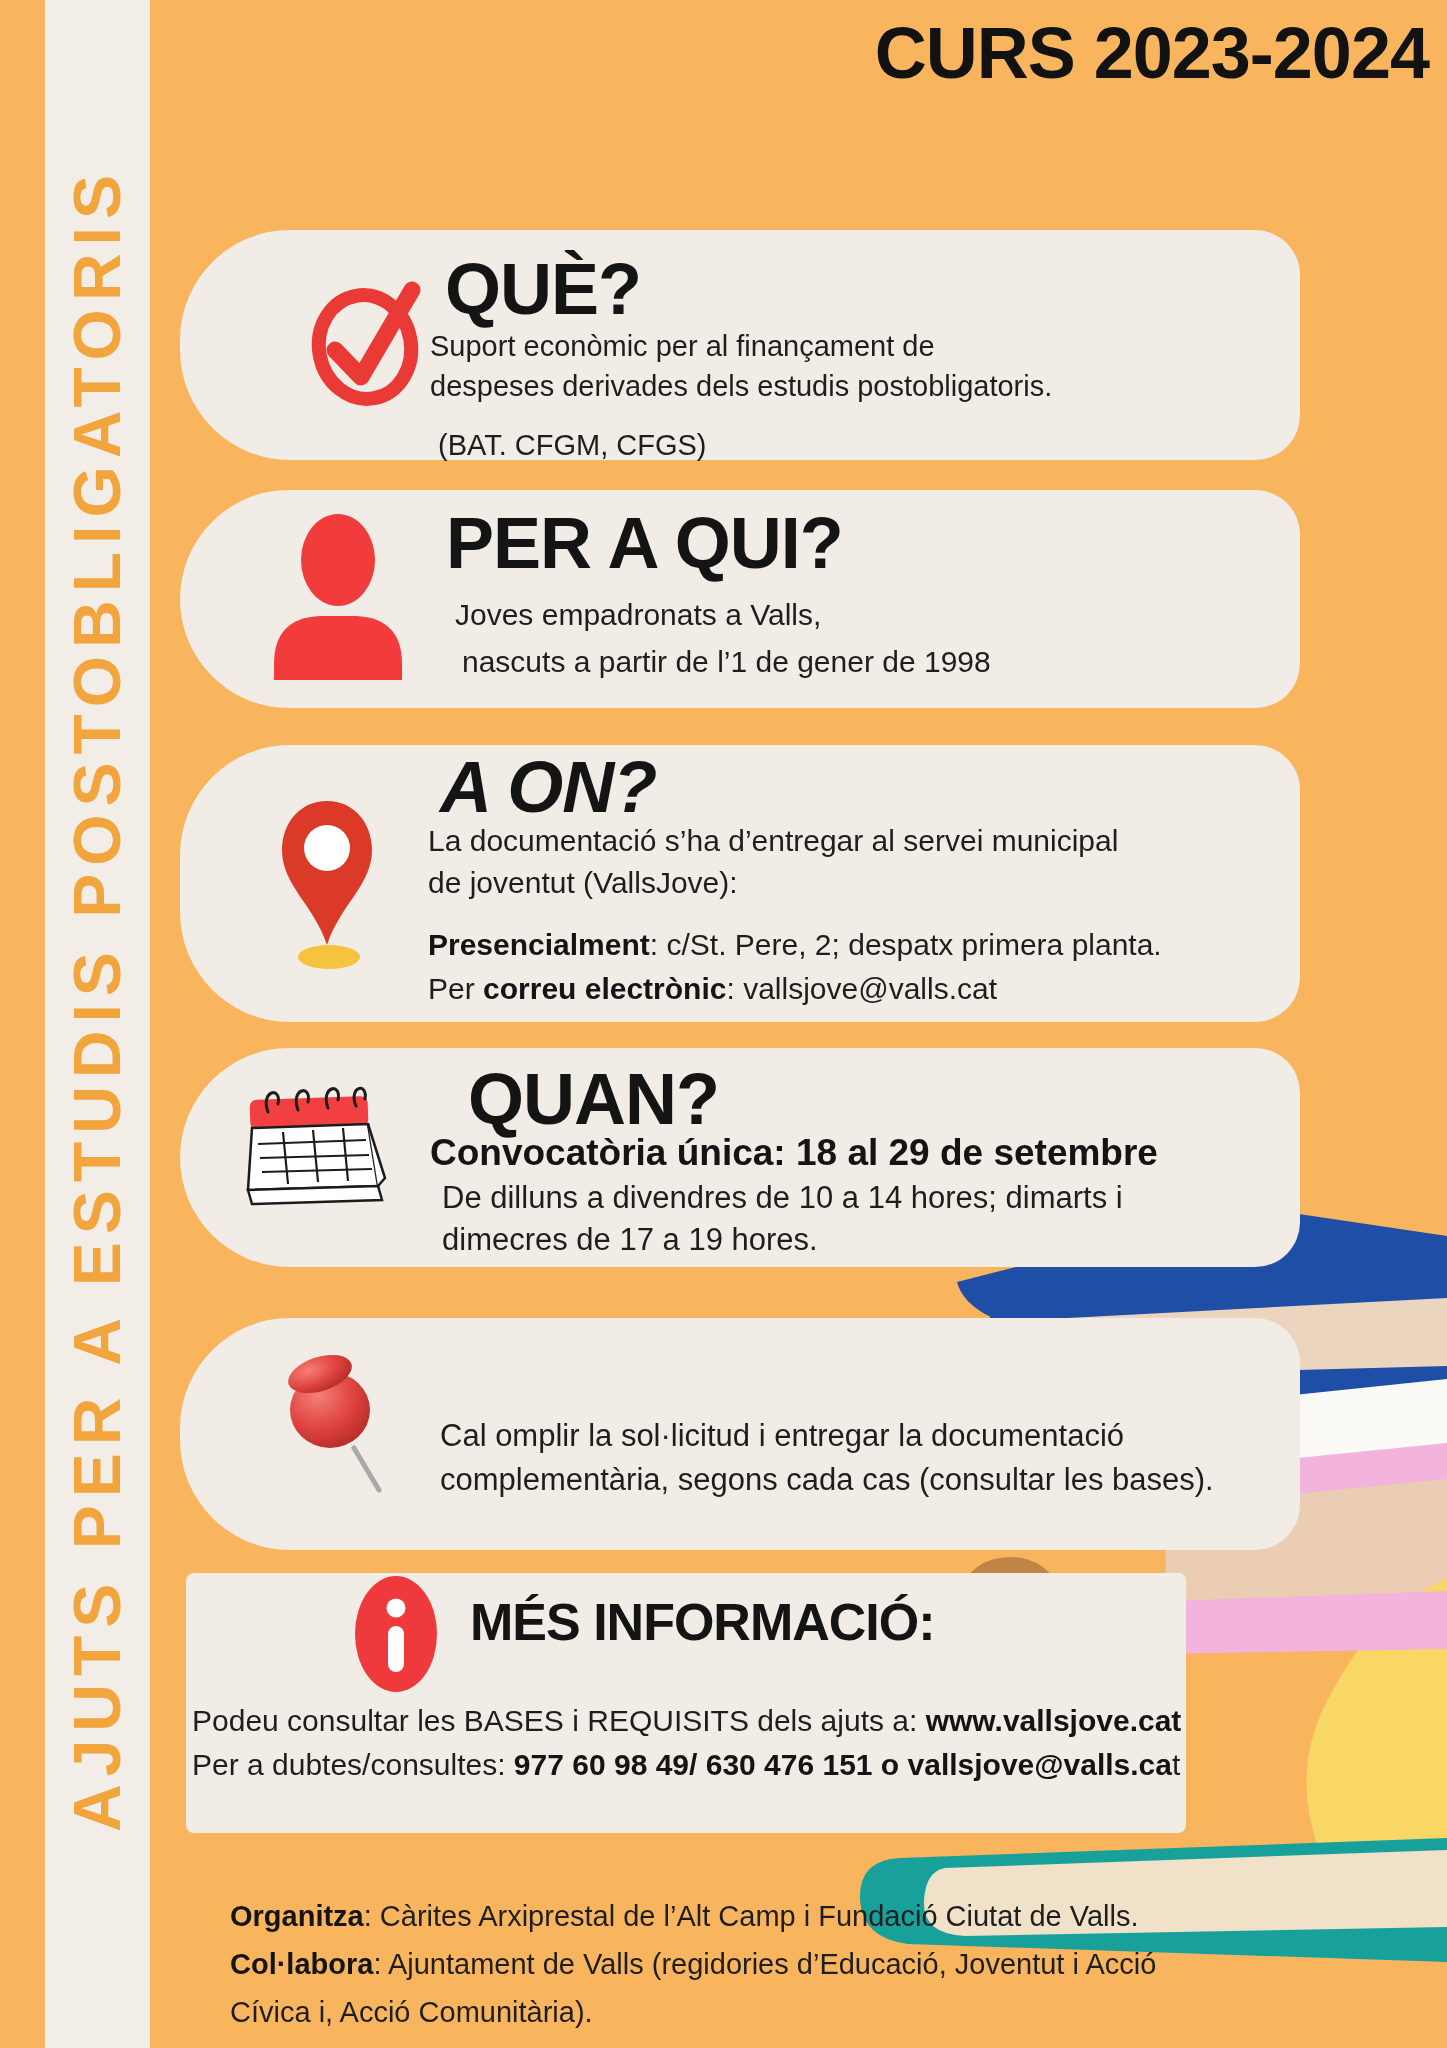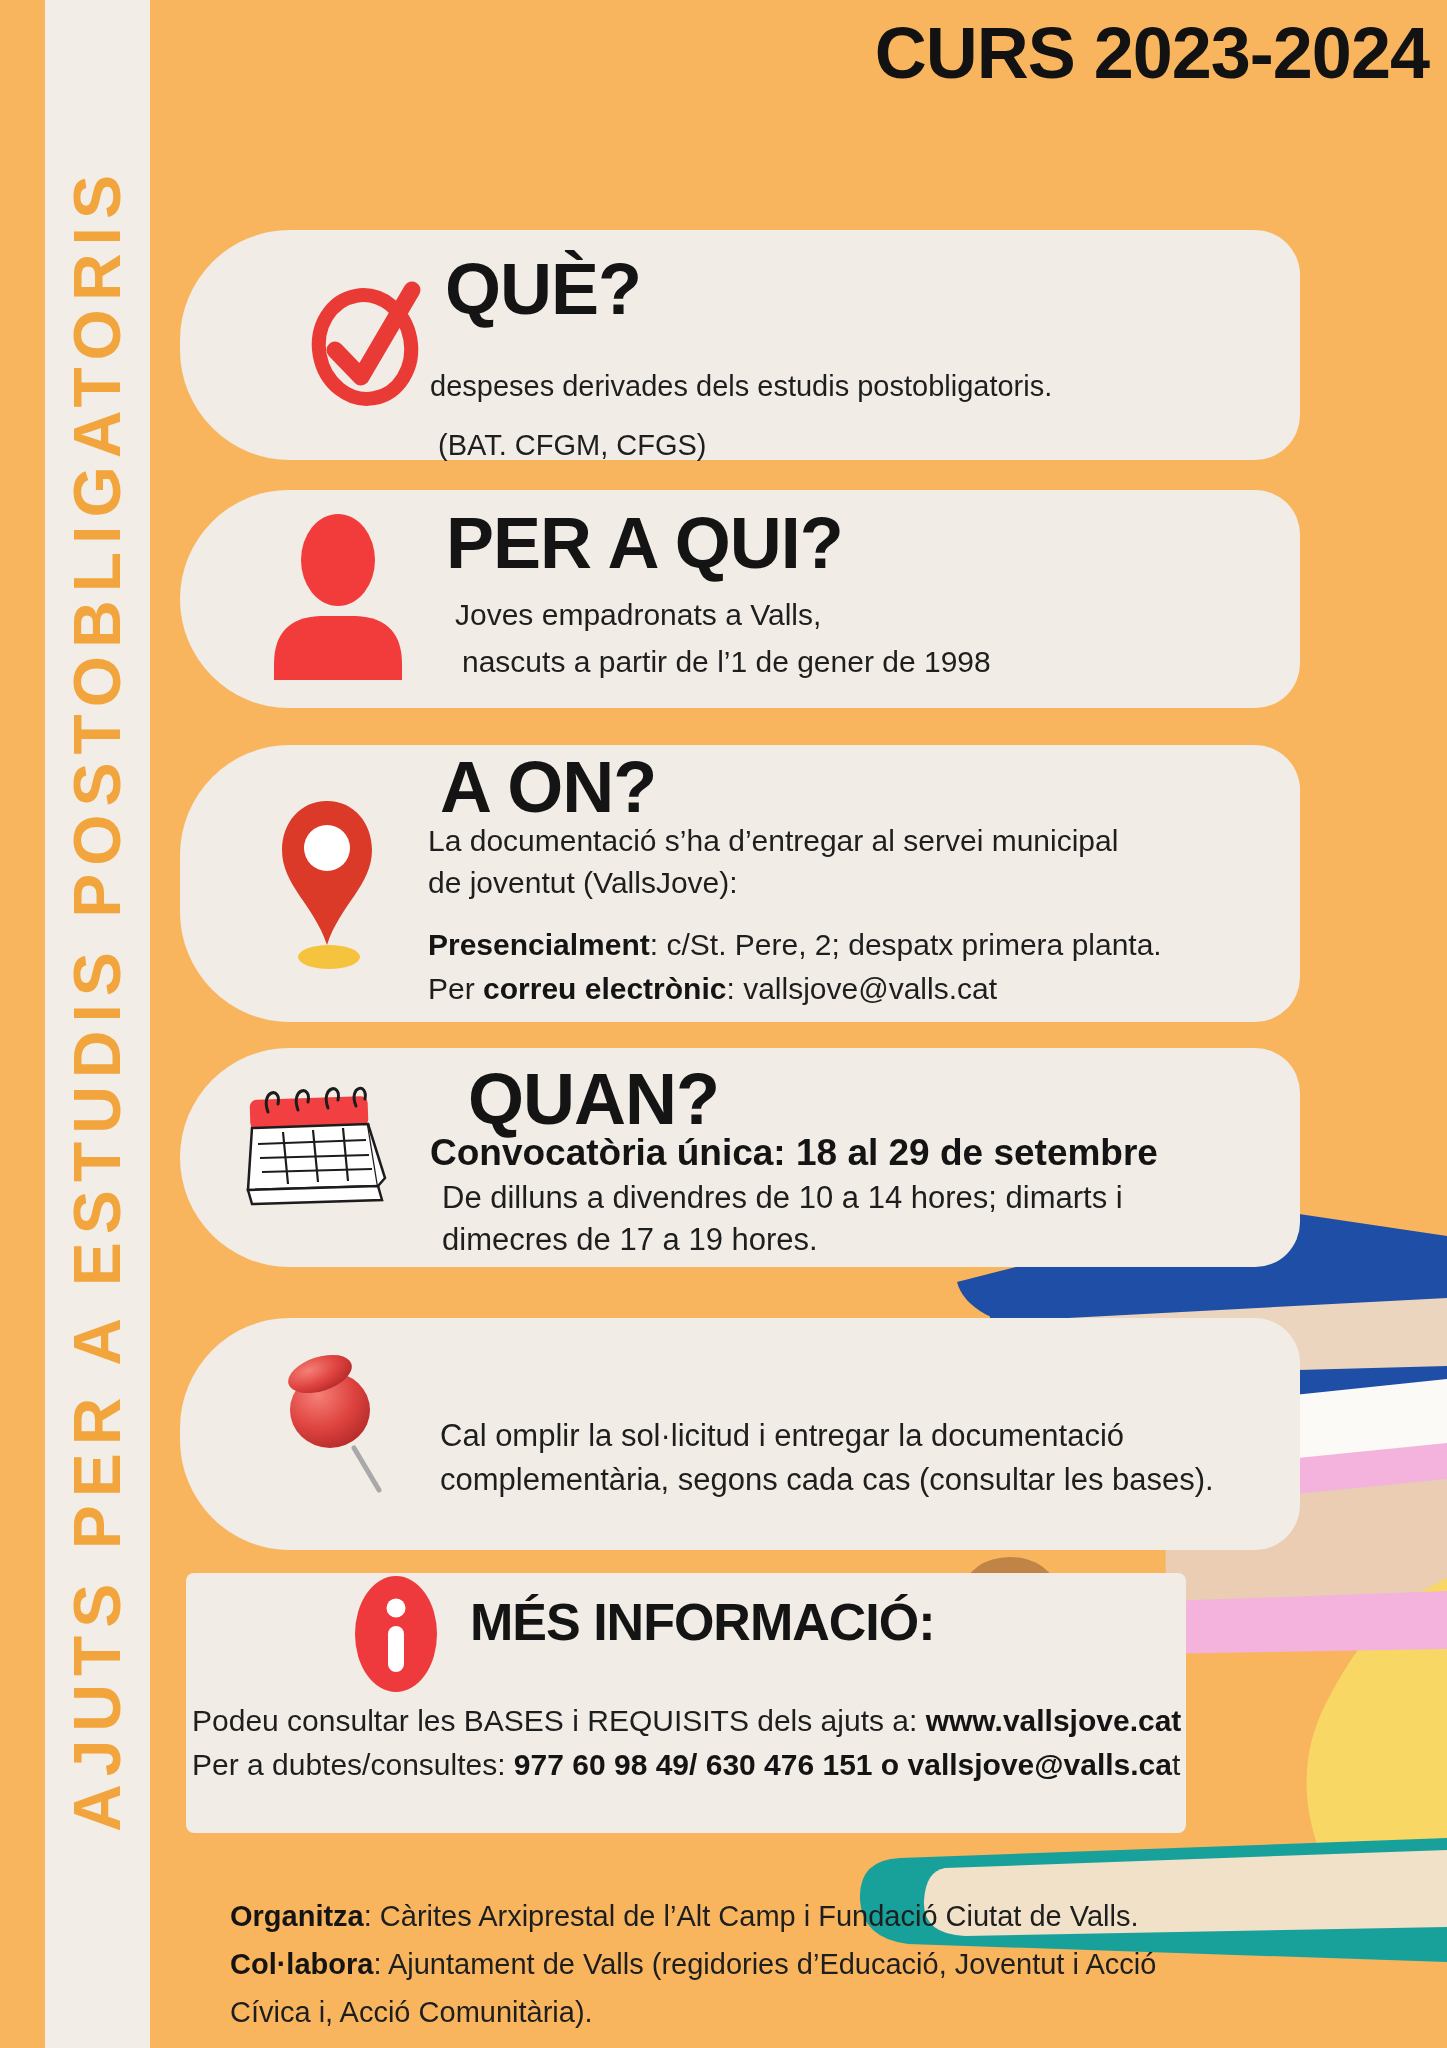--- a/index.html
+++ b/index.html
@@ -57,39 +57,40 @@
     <path d="M80 688 Q38 690 40 730 Q42 768 88 774 L627 792 L627 668 Z" fill="#18A19B"></path>
     <path d="M125 698 L627 680 L627 757 L145 766 Q102 764 104 730 Q106 701 125 698 Z" fill="#F0E1C8"></path>
   </svg>
 
   <div class="card" style="top:230px;height:230px;"></div>
   <svg class="icon" style="left:295px;top:262px;" width="150" height="150" viewBox="0 0 150 150">
     <ellipse cx="70" cy="85" rx="46" ry="52" fill="none" stroke="#EA3A36" stroke-width="14" transform="rotate(-10 70 85)"></ellipse>
     <path d="M40 88 L66 115 L117 28" fill="none" stroke="#EA3A36" stroke-width="17" stroke-linecap="round" stroke-linejoin="round"></path>
   </svg>
   <div class="h" style="left:445px;top:248px;">QUÈ?</div>
+  <div class="t f29" style="left:430px;top:330px;">Suport econòmic per al finançament de</div>
   <div class="t f29" style="left:430px;top:370px;text-align:center;">despeses derivades dels estudis postobligatoris.</div>
   <div class="t f29" style="left:438px;top:410px;margin-top:19px;">(BAT. CFGM, CFGS)</div>
 
   <div class="card" style="top:490px;height:218px;"></div>
   <svg class="icon" style="left:262px;top:512px;" width="150" height="170" viewBox="0 0 150 170">
     <ellipse cx="76" cy="48" rx="37" ry="46" fill="#F23B3B"></ellipse>
     <path d="M12 168 L12 152 Q12 106 58 104 L94 104 Q140 106 140 152 L140 168 Z" fill="#F23B3B"></path>
   </svg>
   <div class="h" style="left:446px;top:502px;">PER A QUI?</div>
   <div class="t" style="left:455px;top:598px;">Joves empadronats a Valls,</div>
   <div class="t" style="left:462px;top:645px;">nascuts a partir de l’1 de gener de 1998</div>
 
   <div class="card" style="top:745px;height:277px;"></div>
   <svg class="icon" style="left:272px;top:793px;" width="110" height="180" viewBox="0 0 110 180">
     <ellipse cx="57" cy="164" rx="31" ry="12" fill="#F6C33F"></ellipse>
     <path d="M55 8 C28 8 10 30 10 57 C10 92 42 112 55 152 C68 112 100 92 100 57 C100 30 82 8 55 8 Z" fill="#DA3A27"></path>
     <circle cx="55" cy="55" r="23" fill="#FFFFFF"></circle>
   </svg>
-  <div class="h" style="left:440px;top:746px;">A ON?</div>
+  <div class="h" style="left:440px;top:746px;font-style:italic;">A ON?</div>
   <div class="t" style="left:428px;top:824px;">La documentació s’ha d’entregar al servei municipal</div>
   <div class="t" style="left:428px;top:866px;text-align:right;">de joventut (VallsJove):</div>
   <div class="t" style="left:428px;top:928px;"><b>Presencialment</b><span>: c/St. Pere, 2; despatx primera planta.</span></div>
   <div class="t" style="left:428px;top:972px;"><span>Per </span><b>correu electrònic</b><span>: vallsjove@valls.cat</span></div>
 
   <div class="card" style="top:1048px;height:219px;"></div>
   <svg class="icon" style="left:238px;top:1082px;" width="165" height="140" viewBox="0 0 165 140">
     <rect x="12" y="16" width="118" height="30" rx="7" fill="#F23F42" transform="rotate(-2 71 31)"></rect>
     <path d="M14 46 L130 42 L140 104 L10 108 Z" fill="#FFFFFF" stroke="#1c1c1c" stroke-width="2.5"></path>
     <path d="M130 42 L147 96 L140 104" fill="#FFFFFF" stroke="#1c1c1c" stroke-width="2.5"></path>

